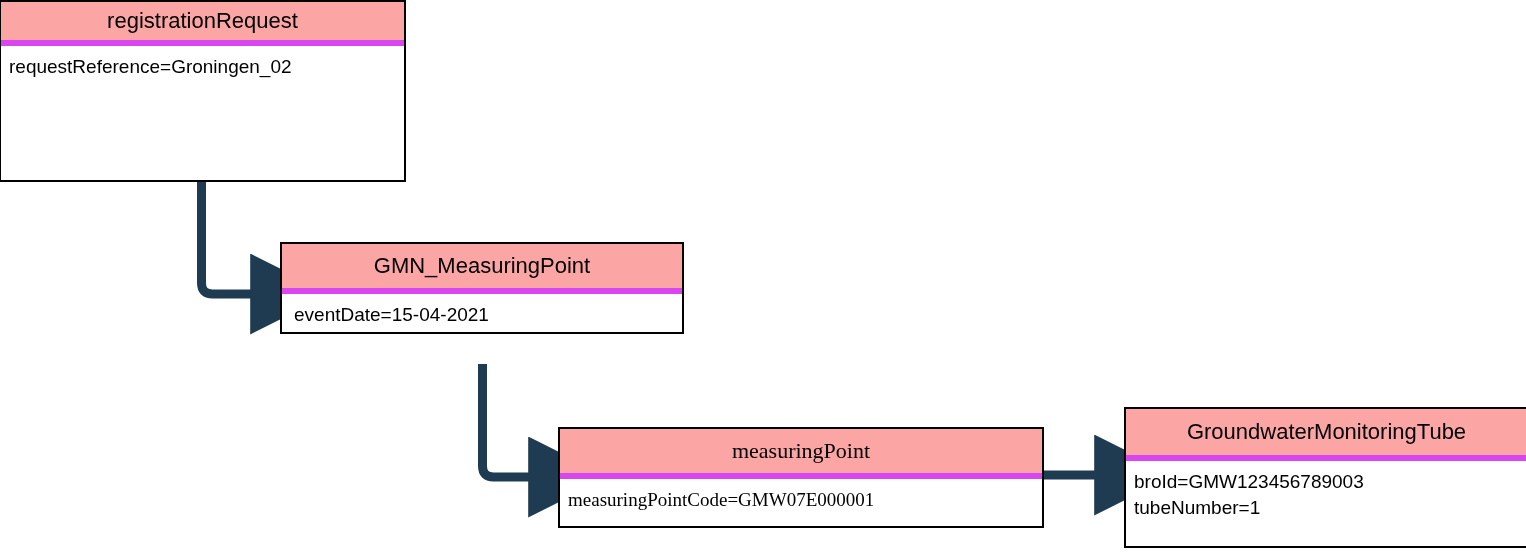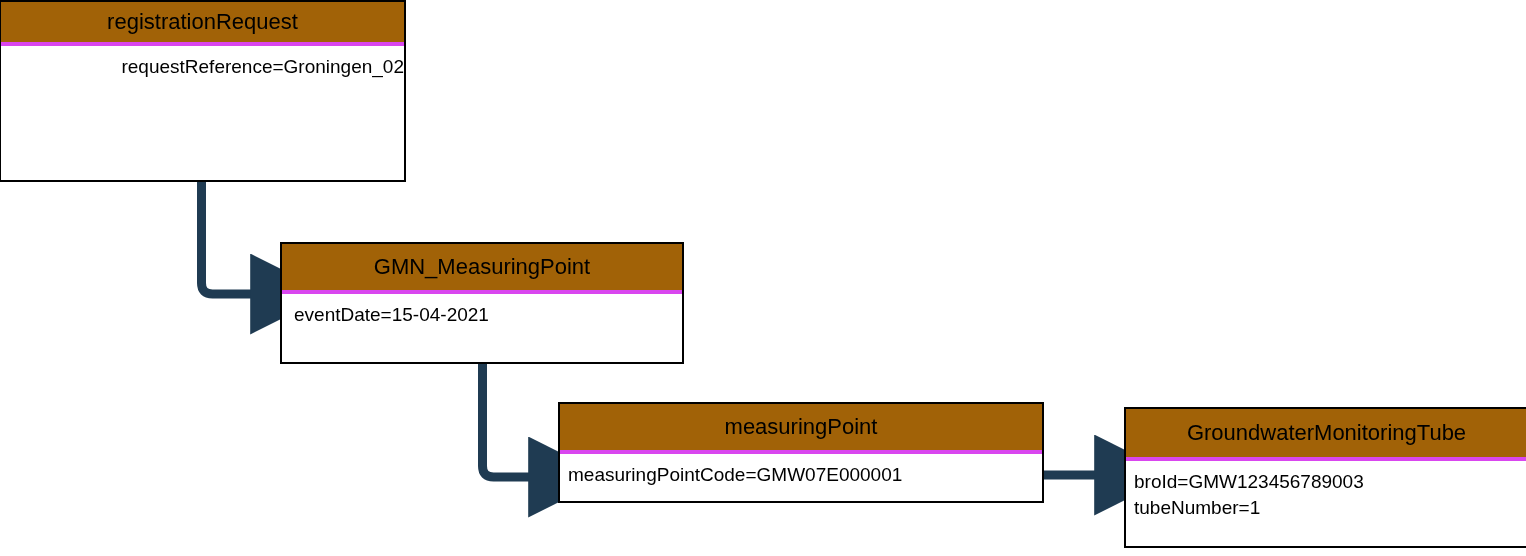--- a/index.html
+++ b/index.html
@@ -21,22 +21,22 @@
   
   .node {
     position: absolute;
     box-sizing: border-box;
     border: 2px solid #000000;
     background: #ffffff;
     overflow: hidden;
   }
   .node-header {
     box-sizing: border-box;
-    background: #a16207;
-    border-bottom: 4px solid #d946ef;
+    background: #fca5a5;
+    border-bottom: 6px solid #d946ef;
     text-align: center;
     color: #000000;
     font-size: 22px;
     line-height: 1;
     white-space: nowrap;
     overflow: hidden;
     display: flex;
     align-items: center;
     justify-content: center;
   }
@@ -50,27 +50,27 @@
     color: #000000;
     font-size: 19px;
     line-height: 26px;
     white-space: nowrap;
     overflow: hidden;
   }
 
   
   #node-registration-request { left: 0px;    top: 0px;   width: 406px; height: 182px; border-left-width: 1px; }
   #node-registration-request .node-header { height: 44px; }
-  #node-registration-request .node-body   { height: 98px; text-align: right; }
+  #node-registration-request .node-body   { height: 98px; }
 
-  #node-gmn-measuring-point { left: 280px;  top: 242px; width: 404px; height: 122px; }
+  #node-gmn-measuring-point { left: 280px;  top: 242px; width: 404px; height: 92px; }
   #node-gmn-measuring-point .node-header { height: 50px; }
   #node-gmn-measuring-point .node-body   { height: 68px; padding-left: 12px; }
 
-  #node-measuring-point { left: 558px;  top: 402px; width: 486px; height: 101px; }
+  #node-measuring-point { left: 558px;  top: 427px; width: 486px; height: 101px; font-family: Liberation Serif, serif; }
   #node-measuring-point .node-header { height: 50px; }
   #node-measuring-point .node-body   { height: 47px; }
 
   #node-groundwater-monitoring-tube { left: 1124px; top: 407px; width: 404px; height: 141px; border-right-width: 1px; }
   #node-groundwater-monitoring-tube .node-header { height: 52px; }
   #node-groundwater-monitoring-tube .node-body   { height: 85px; }
 
   
   #connectors {
     position: absolute;

